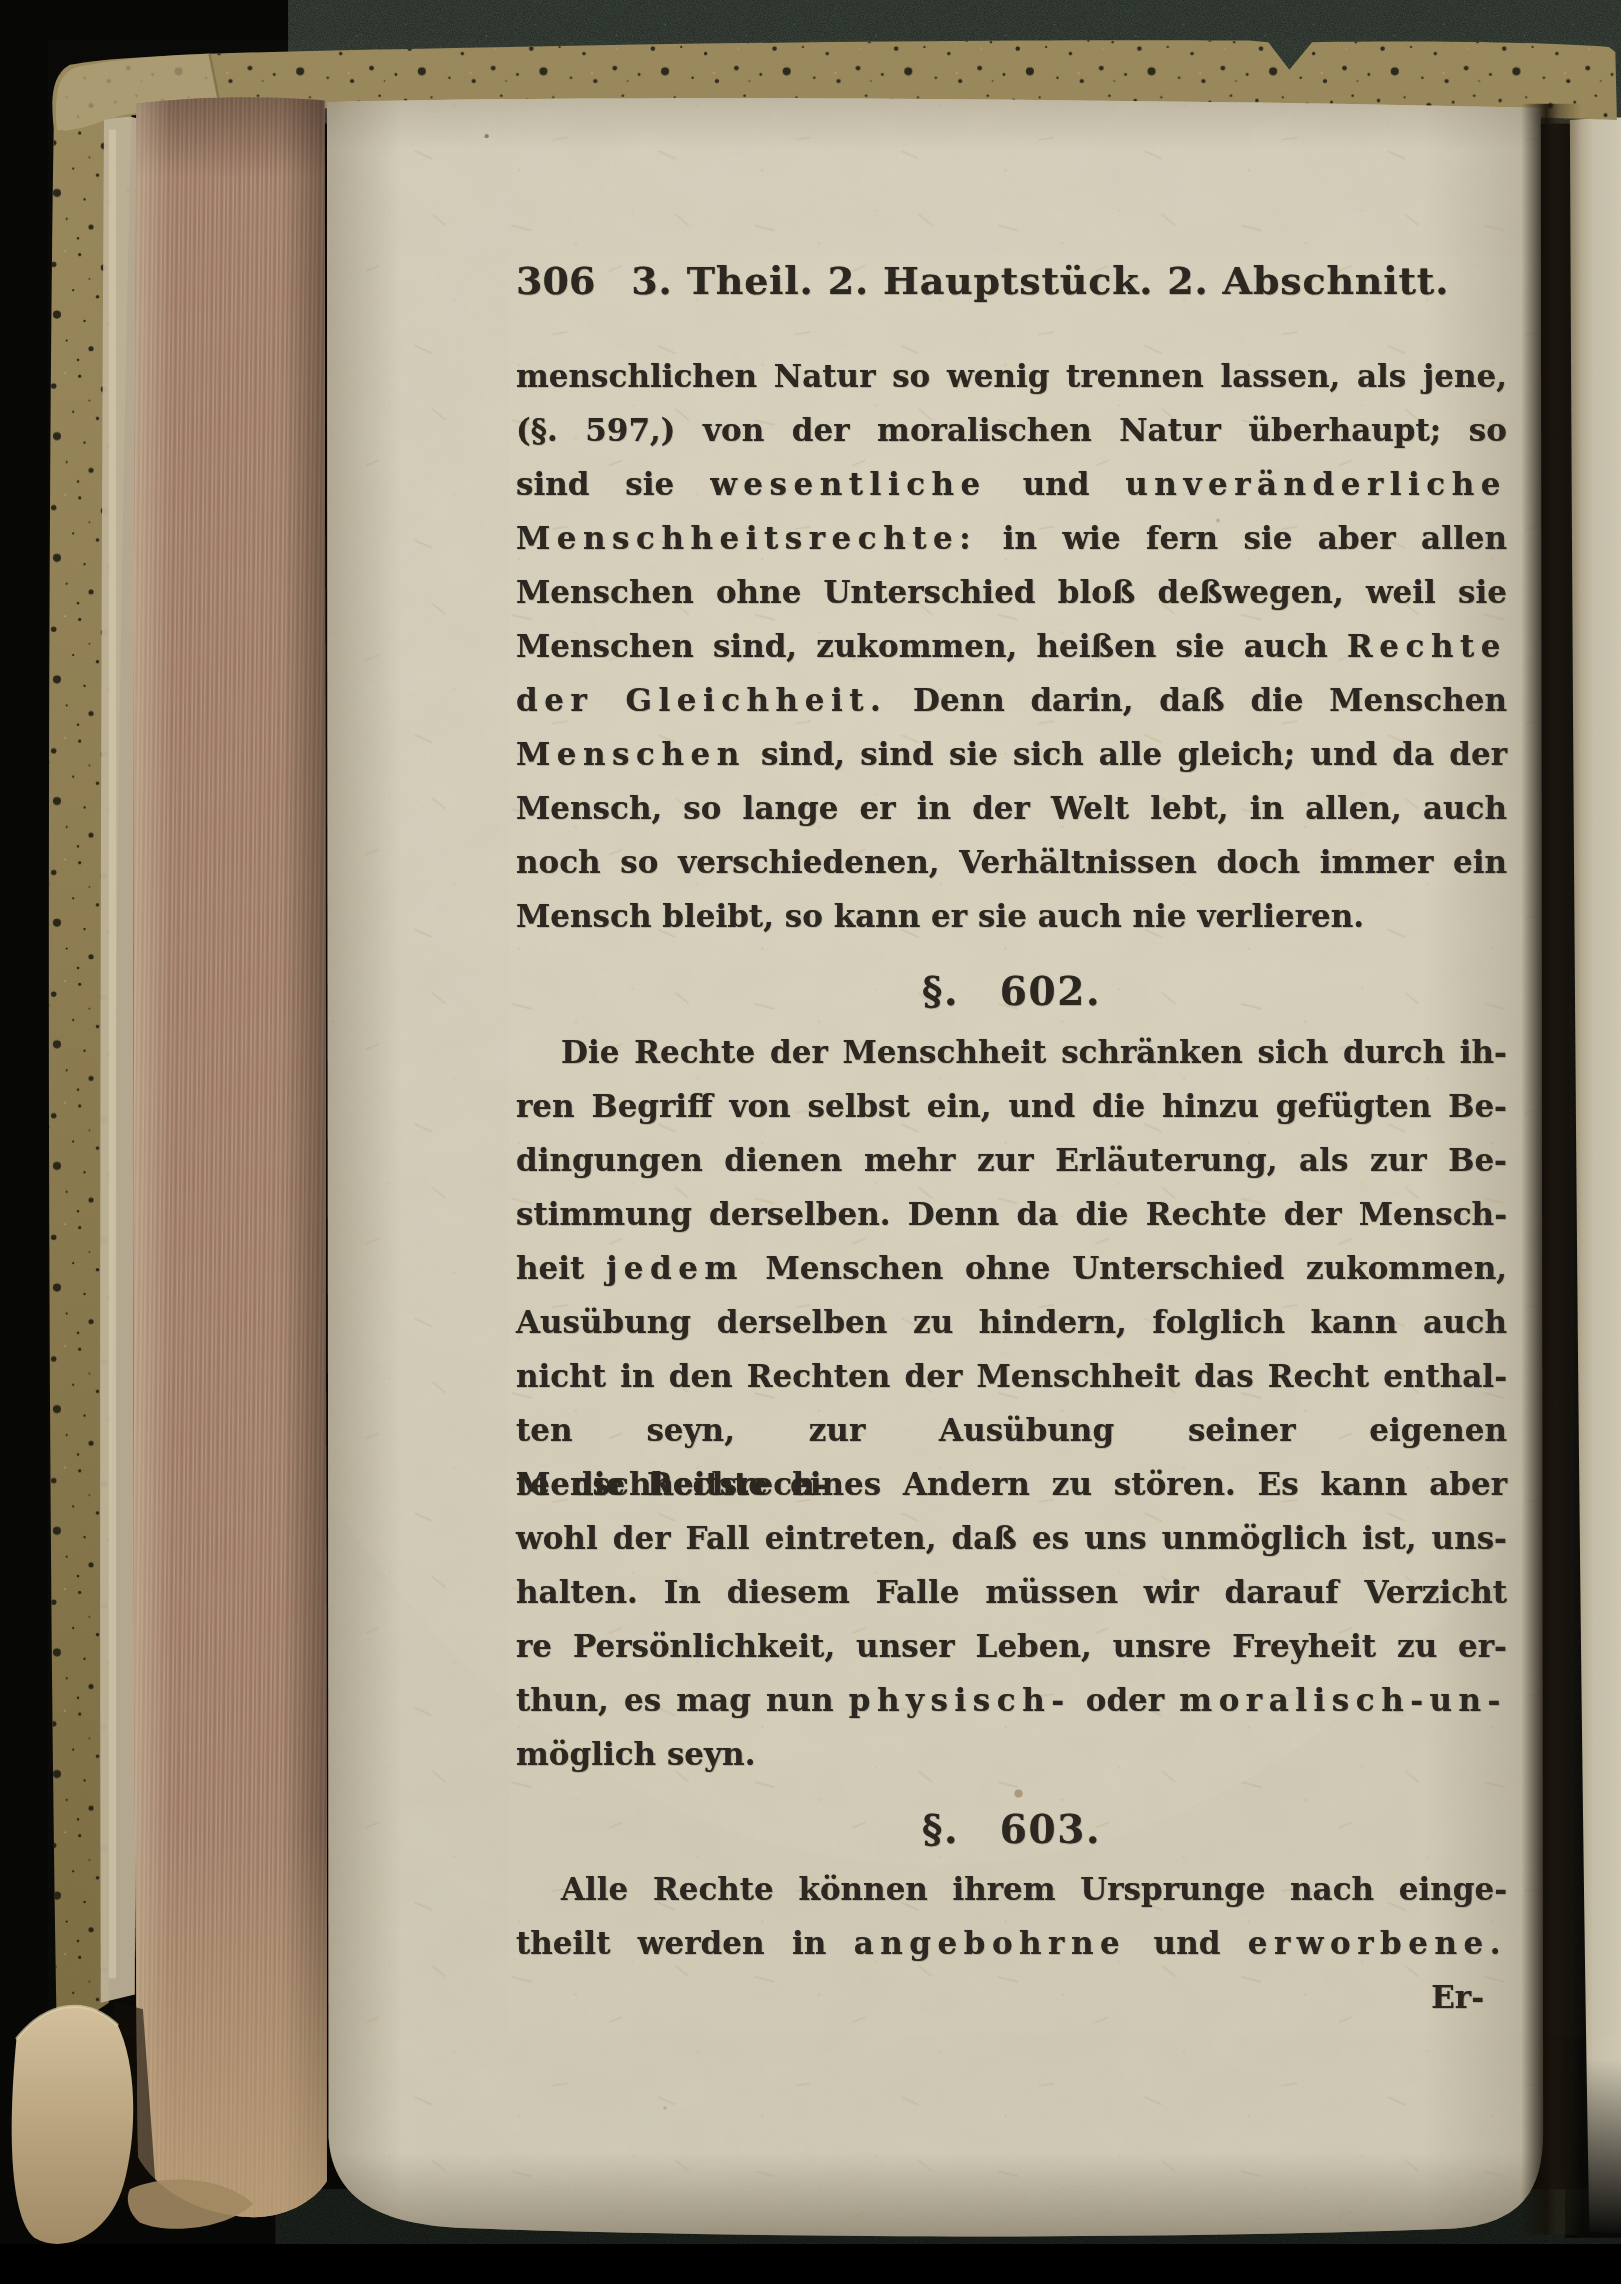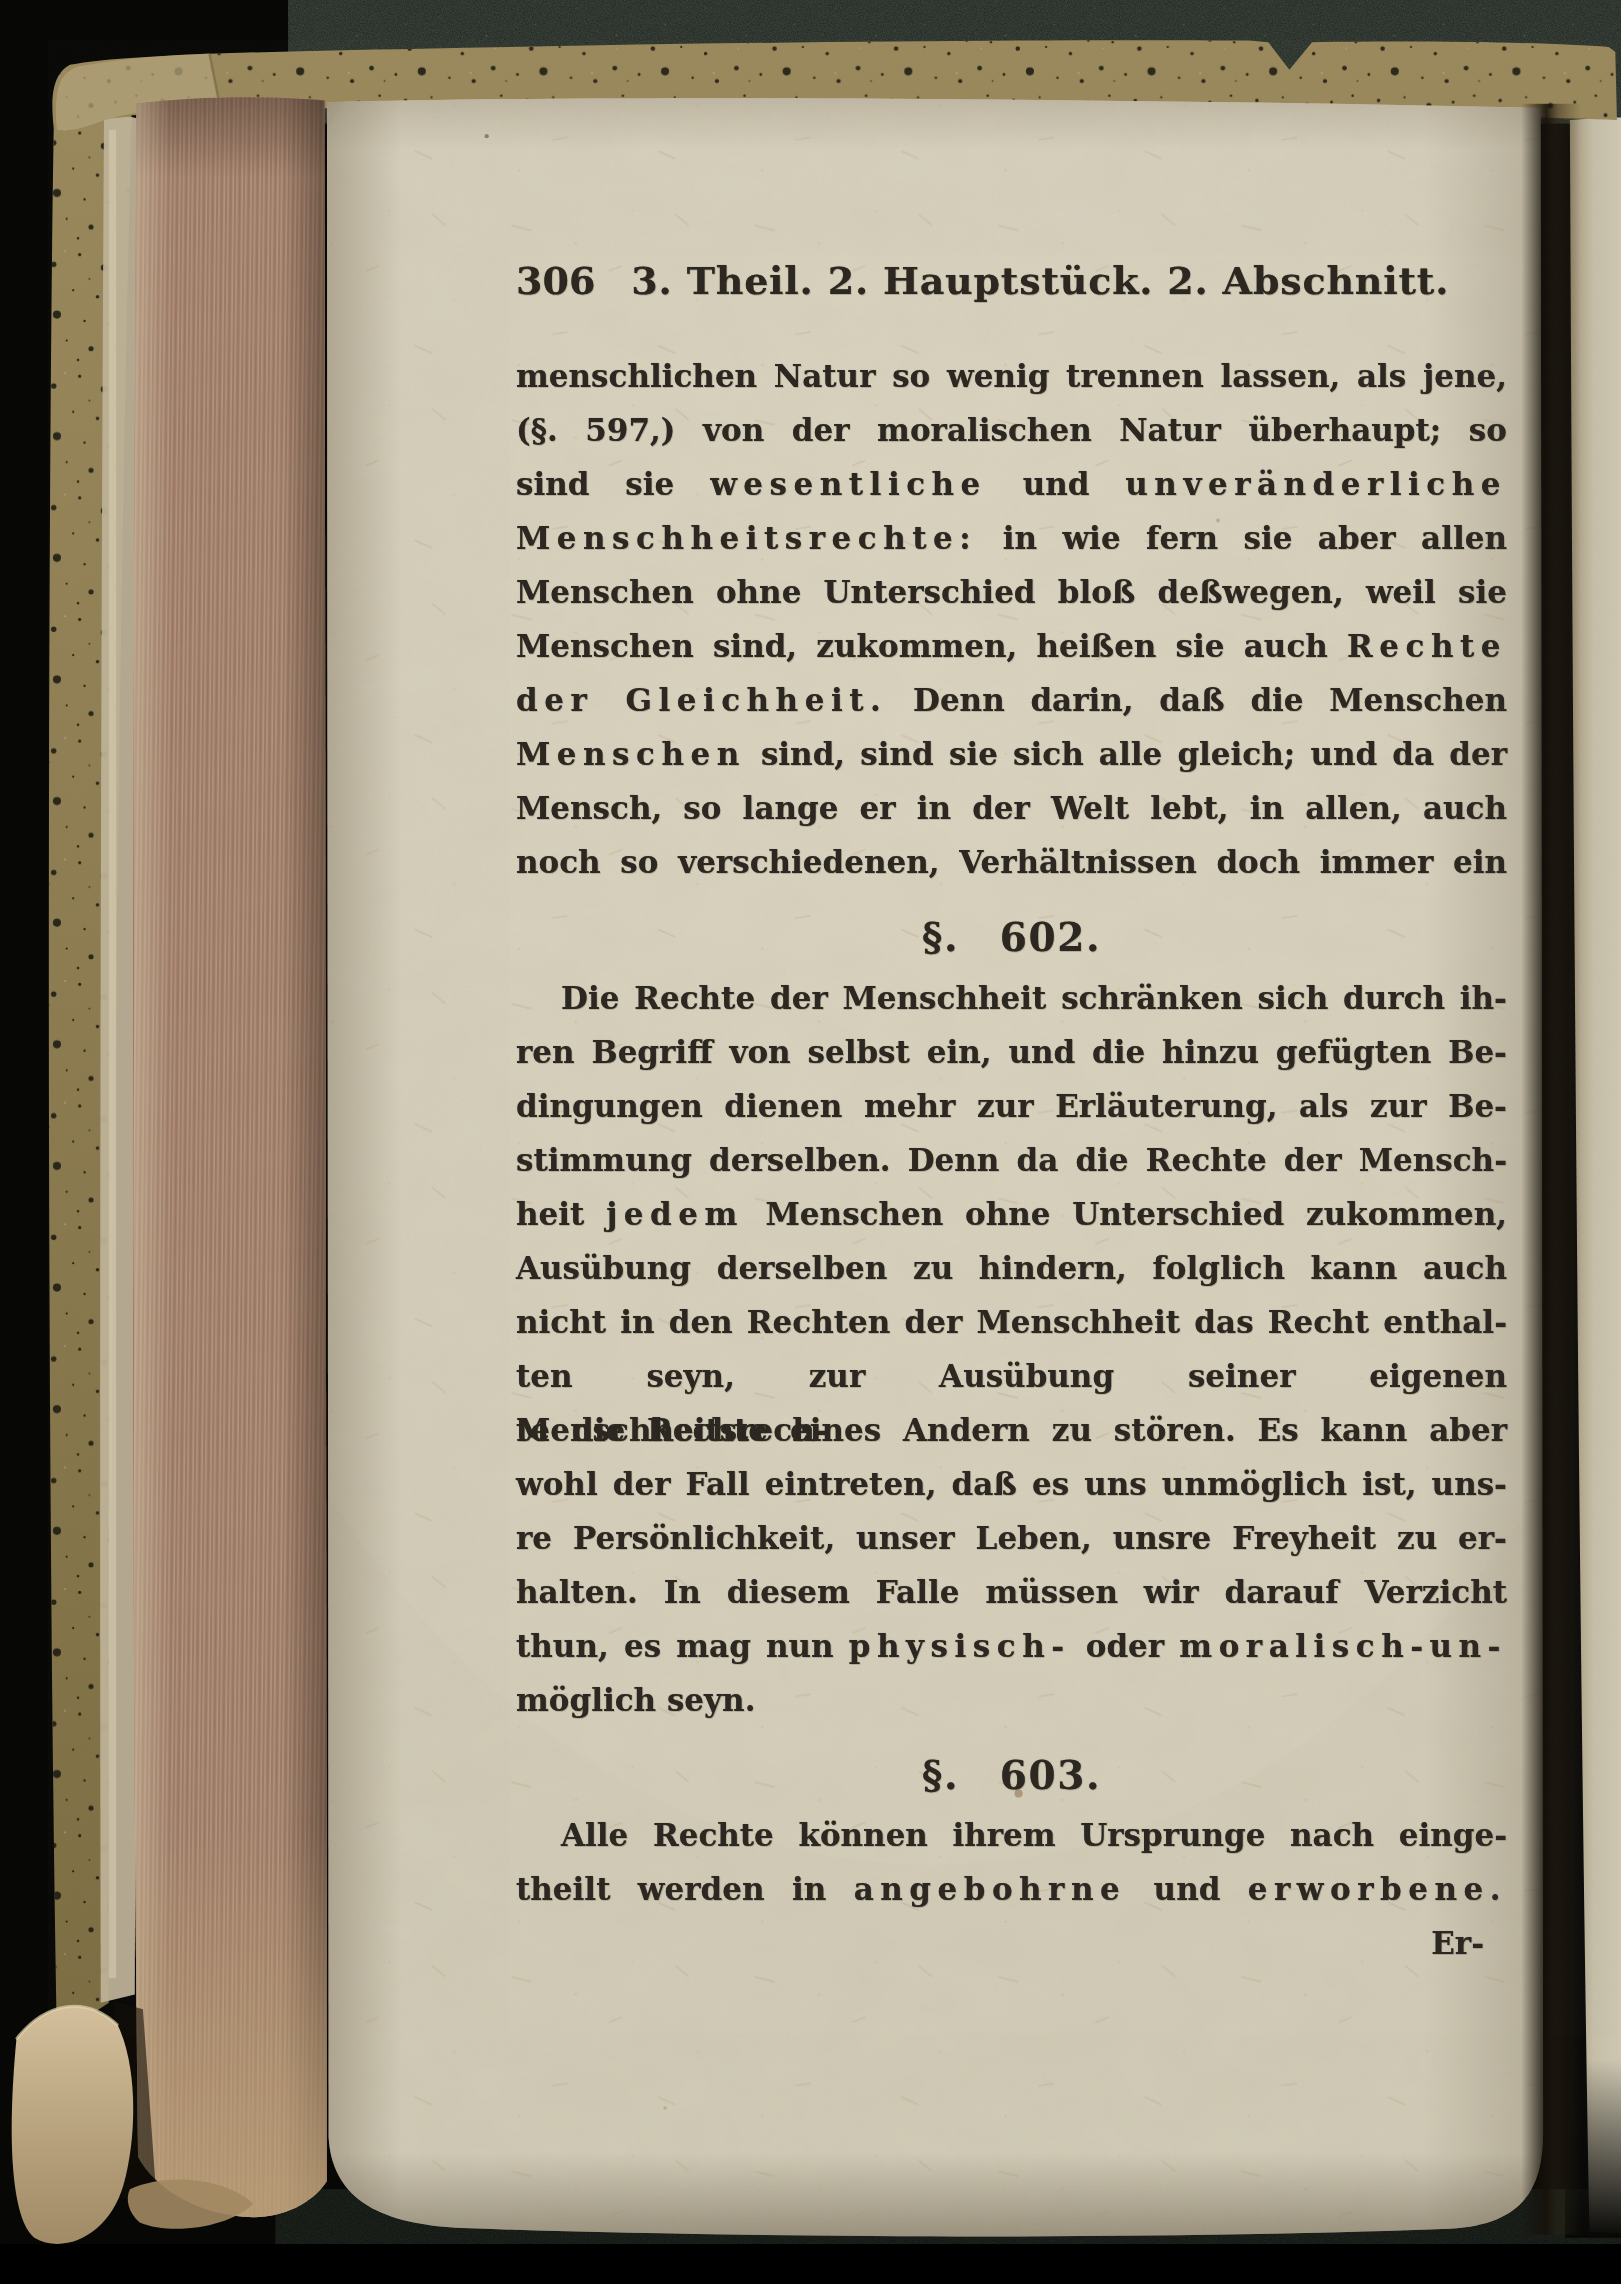--- a/index.html
+++ b/index.html
@@ -300,33 +300,34 @@
   <div class="line">menschlichen Natur so wenig trennen lassen, als jene,</div>
       <div class="line">(§. 597,) von der moralischen Natur überhaupt; so</div>
       <div class="line">sind sie <span class="sp">wesentliche</span> und <span class="sp">unveränderliche</span></div>
       <div class="line"><span class="sp">Menschheitsrechte:</span> in wie fern sie aber allen</div>
       <div class="line">Menschen ohne Unterschied bloß deßwegen, weil sie</div>
       <div class="line">Menschen sind, zukommen, heißen sie auch <span class="sp">Rechte</span></div>
       <div class="line"><span class="sp">der Gleichheit.</span> Denn darin, daß die Menschen</div>
       <div class="line"><span class="sp">Menschen</span> sind, sind sie sich alle gleich; und da der</div>
       <div class="line">Mensch, so lange er in der Welt lebt, in allen, auch</div>
       <div class="line">noch so verschiedenen, Verhältnissen doch immer ein</div>
+      <div class="line end">Mensch bleibt, so kann er sie auch nie verlieren.</div>
       <div class="line heading">§. 602.</div>
       <div class="line indent">Die Rechte der Menschheit schränken sich durch ih-</div>
       <div class="line">ren Begriff von selbst ein, und die hinzu gefügten Be-</div>
       <div class="line">dingungen dienen mehr zur Erläuterung, als zur Be-</div>
       <div class="line">stimmung derselben. Denn da die Rechte der Mensch-</div>
       <div class="line">heit <span class="sp">jedem</span> Menschen ohne Unterschied zukommen,</div>
       <div class="line">Ausübung derselben zu hindern, folglich kann auch</div>
       <div class="line">nicht in den Rechten der Menschheit das Recht enthal-</div>
       <div class="line">ten seyn, zur Ausübung seiner eigenen Menschheitsrech-</div>
       <div class="line">te die Rechte eines Andern zu stören. Es kann aber</div>
       <div class="line">wohl der Fall eintreten, daß es uns unmöglich ist, uns-</div>
+      <div class="line">halten. In diesem Falle müssen wir darauf Verzicht</div>
       <div class="line">re Persönlichkeit, unser Leben, unsre Freyheit zu er-</div>
-      <div class="line">halten. In diesem Falle müssen wir darauf Verzicht</div>
       <div class="line">thun, es mag nun <span class="sp">physisch-</span> oder <span class="sp">moralisch-un-</span></div>
       <div class="line end">möglich seyn.</div>
       <div class="line heading">§. 603.</div>
       <div class="line indent">Alle Rechte können ihrem Ursprunge nach einge-</div>
       <div class="line">theilt werden in <span class="sp">angebohrne</span> und <span class="sp">erworbene.</span></div>
       <div class="line catchword">Er-</div>
     </div>
 
 </div>
 

